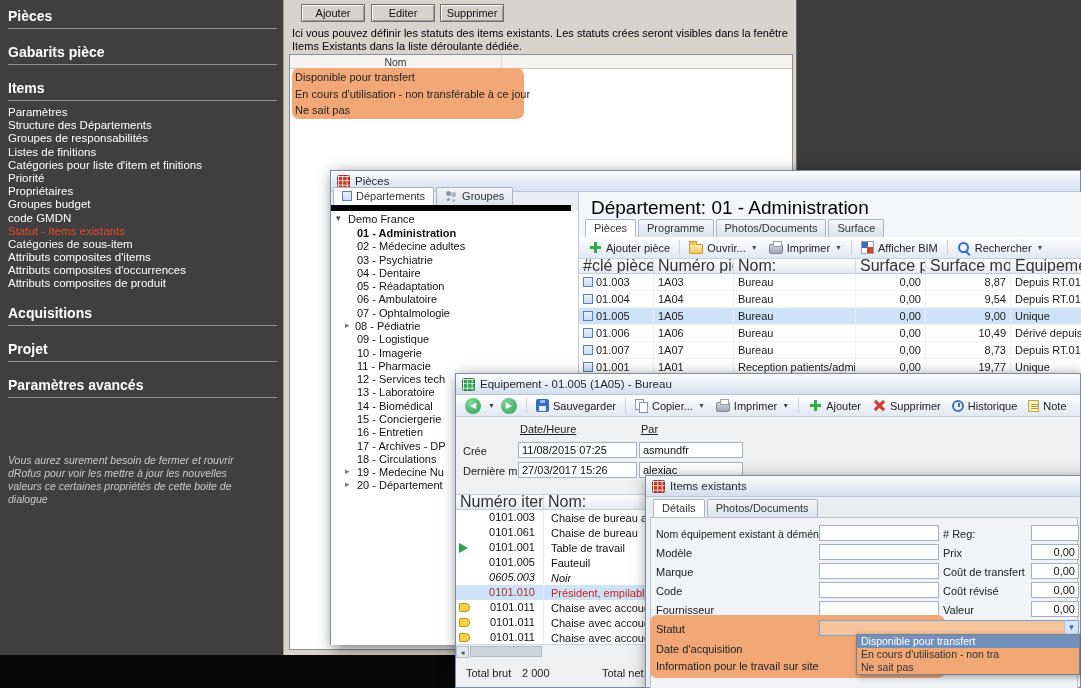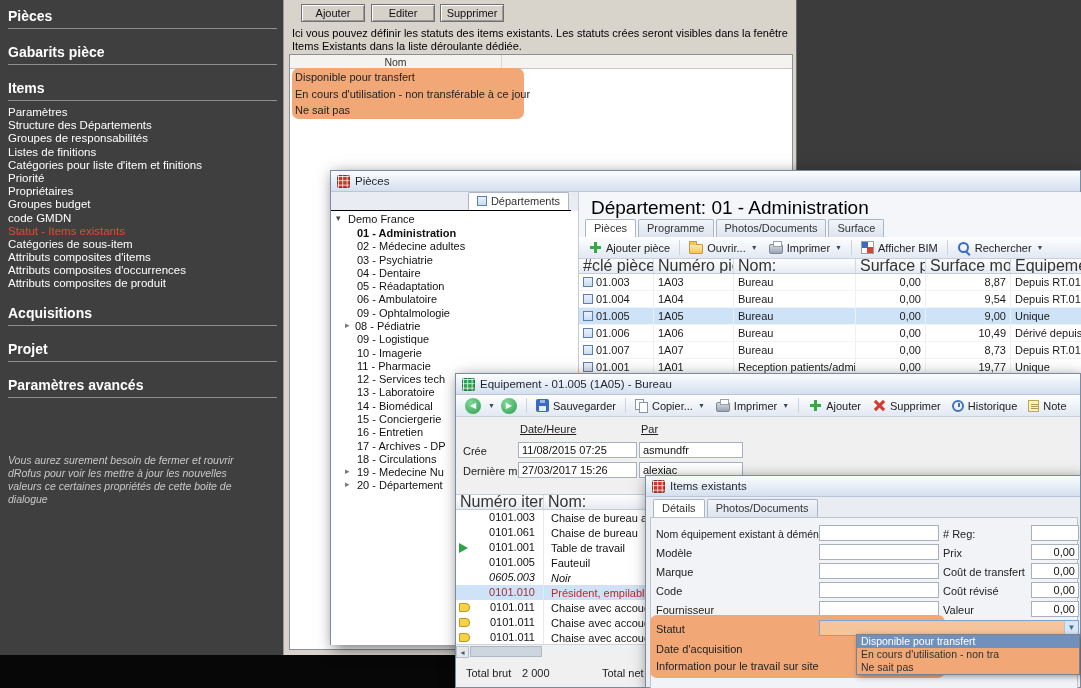--- a/index.html
+++ b/index.html
@@ -190,40 +190,40 @@
 
   <div class="abs" style="left:0;top:655px;width:1081px;height:33px;background:#070707;z-index:3;"></div>
 
   <div class="win" style="left:330px;top:170px;width:751px;height:475px;z-index:4;">
     <div class="tb">
       <span class="gicon red"></span>
       <span>Pièces</span>
     </div>
 
     <div class="abs" style="left:0;top:21px;width:248px;height:453px;background:#e9edf3;border-right:1px solid #c2cbd6;">
-      <div class="abs tabs" style="left:0;top:0;width:240px;height:19px;border-bottom:1px solid #000000;flex-direction:column;">
+      <div class="abs tabs" style="left:0;top:0;width:240px;height:19px;border-bottom:6px solid #000000;">
         <div class="tab active">
           <span class="ic-room"></span>
           <span>Départements</span>
         </div>
         <div class="tab">
           <span class="ic-people"></span>
           <span>Groupes</span>
         </div>
       </div>
       <div class="abs" style="left:0;top:19px;width:247px;height:434px;background:#fff;overflow:hidden;">
         <span class="texp" style="left:5px;top:2px;color:#444;">▾</span>
         <div class="tnode" style="left:17px;top:2px;">Demo France</div>
         <div class="tnode b" style="left:26px;top:16px;">01 - Administration</div>
         <div class="tnode" style="left:26px;top:29px;">02 - Médecine adultes</div>
         <div class="tnode" style="left:26px;top:43px;">03 - Psychiatrie</div>
         <div class="tnode" style="left:26px;top:56px;">04 - Dentaire</div>
         <div class="tnode" style="left:26px;top:69px;">05 - Réadaptation</div>
         <div class="tnode" style="left:26px;top:82px;">06 - Ambulatoire</div>
-        <div class="tnode" style="left:26px;top:96px;">09 - Ophtalmologie</div>
+        <div class="tnode" style="left:26px;top:96px;">07 - Ophtalmologie</div>
         <span class="texp" style="left:14px;top:109px;">▸</span>
         <div class="tnode" style="left:24px;top:109px;">08 - Pédiatrie</div>
         <div class="tnode" style="left:26px;top:122px;">09 - Logistique</div>
         <div class="tnode" style="left:26px;top:136px;">10 - Imagerie</div>
         <div class="tnode" style="left:26px;top:149px;">11 - Pharmacie</div>
         <div class="tnode" style="left:26px;top:162px;">12 - Services tech</div>
         <div class="tnode" style="left:26px;top:175px;">13 - Laboratoire</div>
         <div class="tnode" style="left:26px;top:189px;">14 - Biomédical</div>
         <div class="tnode" style="left:26px;top:202px;">15 - Conciergerie</div>
         <div class="tnode" style="left:26px;top:215px;">16 - Entretien</div>

